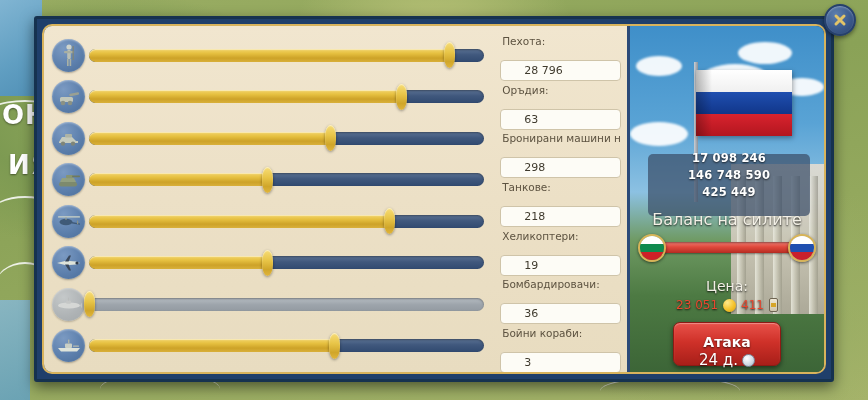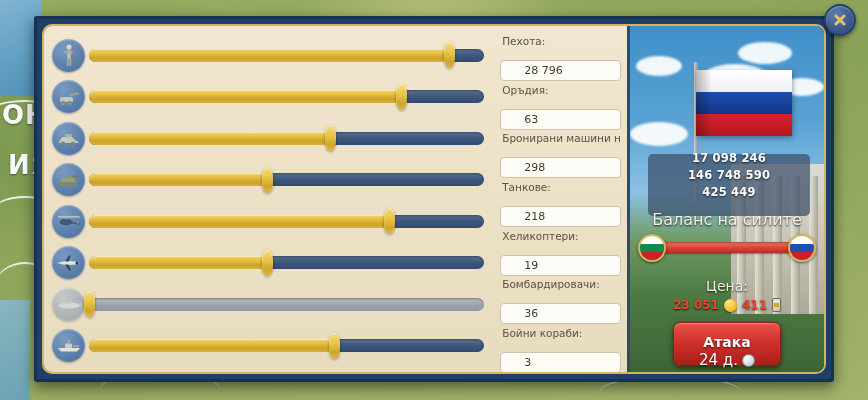--- a/index.html
+++ b/index.html
@@ -324,21 +324,21 @@
     position: absolute;
     left: 0; right: 0; top: 272px;
     display: flex;
     align-items: center;
     justify-content: center;
     gap: 5px;
   }
   .price-val {
     color: #e8482f;
     font-size: 12px;
-    font-weight: bold;
+    font-weight: normal;
     text-shadow: 0 1px 2px rgba(0,0,0,.8);
   }
   .coin {
     width: 13px; height: 13px; border-radius: 50%;
     background: radial-gradient(circle at 34% 28%, #ffe98a 0%, #f5c22b 55%, #d79d10 100%);
     box-shadow: 0 1px 2px rgba(0,0,0,.5);
   }
   .barrel {
     width: 9px; height: 14px;
     border-radius: 2px;

